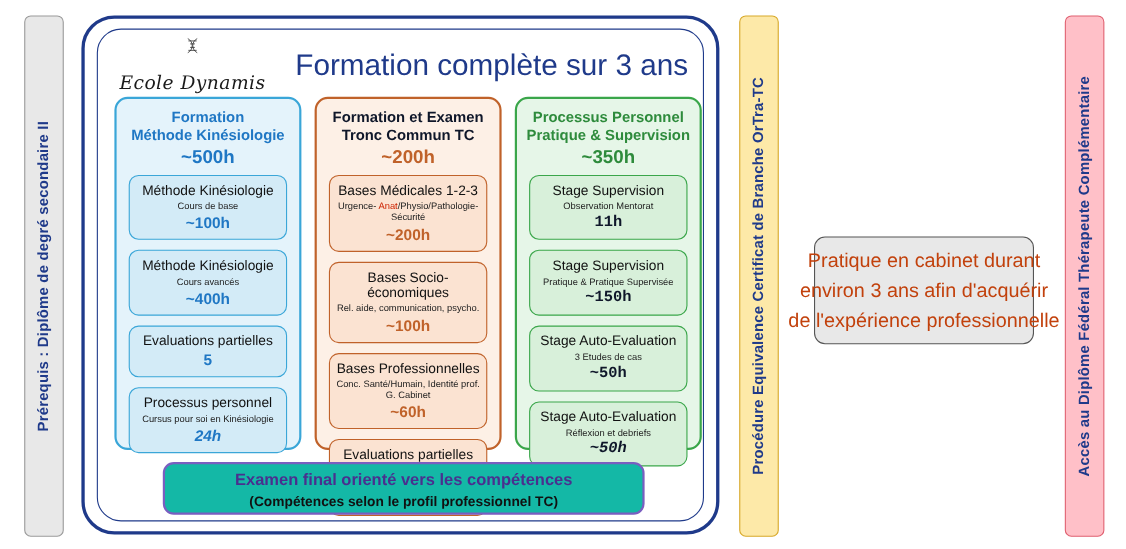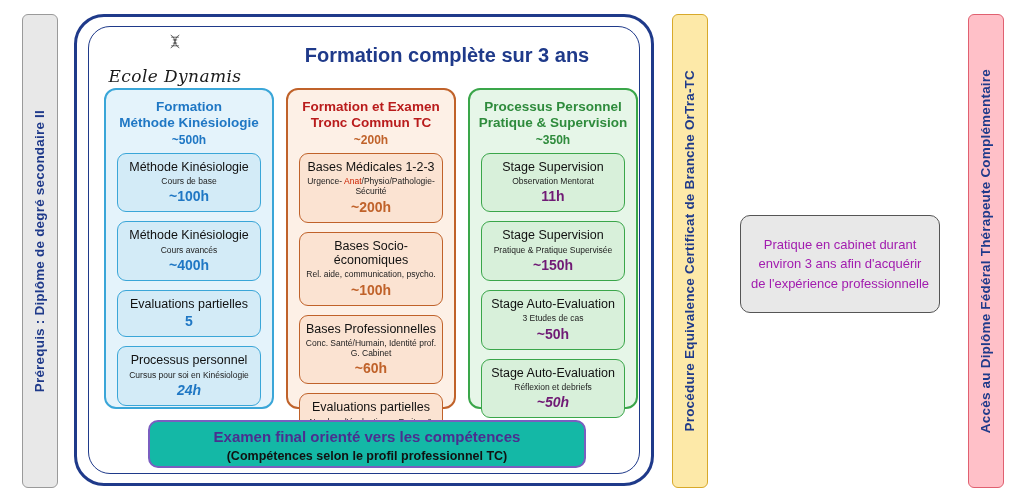--- a/index.html
+++ b/index.html
@@ -95,42 +95,42 @@
     color: #1a1a1a;
     margin-top: 17px;
     letter-spacing: .4px;
   }
 
   #main-title {
     position: absolute;
     left: 252px; top: 44px;
     width: 390px;
     text-align: center;
-    font-size: 20px;
-    font-weight: bold;
+    font-size: 27px;
+    font-weight: normal;
     color: #1f3a8a;
   }
 
   
   .column {
     position: absolute;
     border-radius: 12px;
     box-sizing: border-box;
   }
   .col-head {
     text-align: center;
     font-weight: bold;
     padding-top: 9px;
     line-height: 1.18;
     font-size: 13.5px;
   }
   .col-hours {
     text-align: center;
     font-weight: bold;
-    font-size: 12px;
+    font-size: 17px;
     padding-top: 2px;
     padding-bottom: 6px;
   }
 
   .card {
     margin: 0 11px 9px 11px;
     border-radius: 9px;
     box-sizing: border-box;
     text-align: center;
     padding: 6px 4px 7px 4px;
@@ -152,42 +152,42 @@
     border: 1px solid #3aa6d8;
   }
   #col-kinesio .card .c-val { color: #1f77c4; }
 
   
   #col-tc {
     left: 286px; top: 88px; width: 170px; height: 321px;
     background: #fdf0e6;
     border: 2px solid #c0622a;
   }
-  #col-tc .col-head { color: #b91c1c; }
+  #col-tc .col-head { color: #0f172a; }
   #col-tc .col-hours { color: #c0622a; }
   #col-tc .card {
     background: #fbe3d2;
     border: 1px solid #c0622a;
   }
   #col-tc .card .c-val { color: #c0622a; }
   .hl-red { color: #cc2200; font-weight: normal; }
 
   
   #col-perso {
     left: 468px; top: 88px; width: 170px; height: 321px;
     background: #e6f6e8;
     border: 2px solid #3aa64a;
   }
   #col-perso .col-head { color: #2e8b3c; }
   #col-perso .col-hours { color: #2e8b3c; }
   #col-perso .card {
     background: #d8f0da;
     border: 1px solid #3aa64a;
   }
-  #col-perso .card .c-val { color: #701a75; }
+  #col-perso .card .c-val { color: #0f172a; font-family: Liberation Mono, monospace; }
   .ital { font-style: italic; }
 
   
   #exam-final {
     position: absolute;
     left: 148px; top: 420px;
     width: 438px; height: 48px;
     background: #14b8a6;
     border: 2px solid #7a5ec0;
     border-radius: 10px;
@@ -211,22 +211,22 @@
     border: 1.5px solid #555;
     border-radius: 10px;
     box-sizing: border-box;
     display: flex;
     flex-direction: column;
     align-items: center;
     justify-content: center;
     padding: 0 10px;
   }
   #practice-note .pline {
-    font-size: 13px;
-    color: #a21caf;
+    font-size: 18px;
+    color: #c2410c;
     line-height: 1.5;
     text-align: center;
     white-space: nowrap;
   }
 </style>
 </head>
 <body>
 
 <div id="stage">
 

